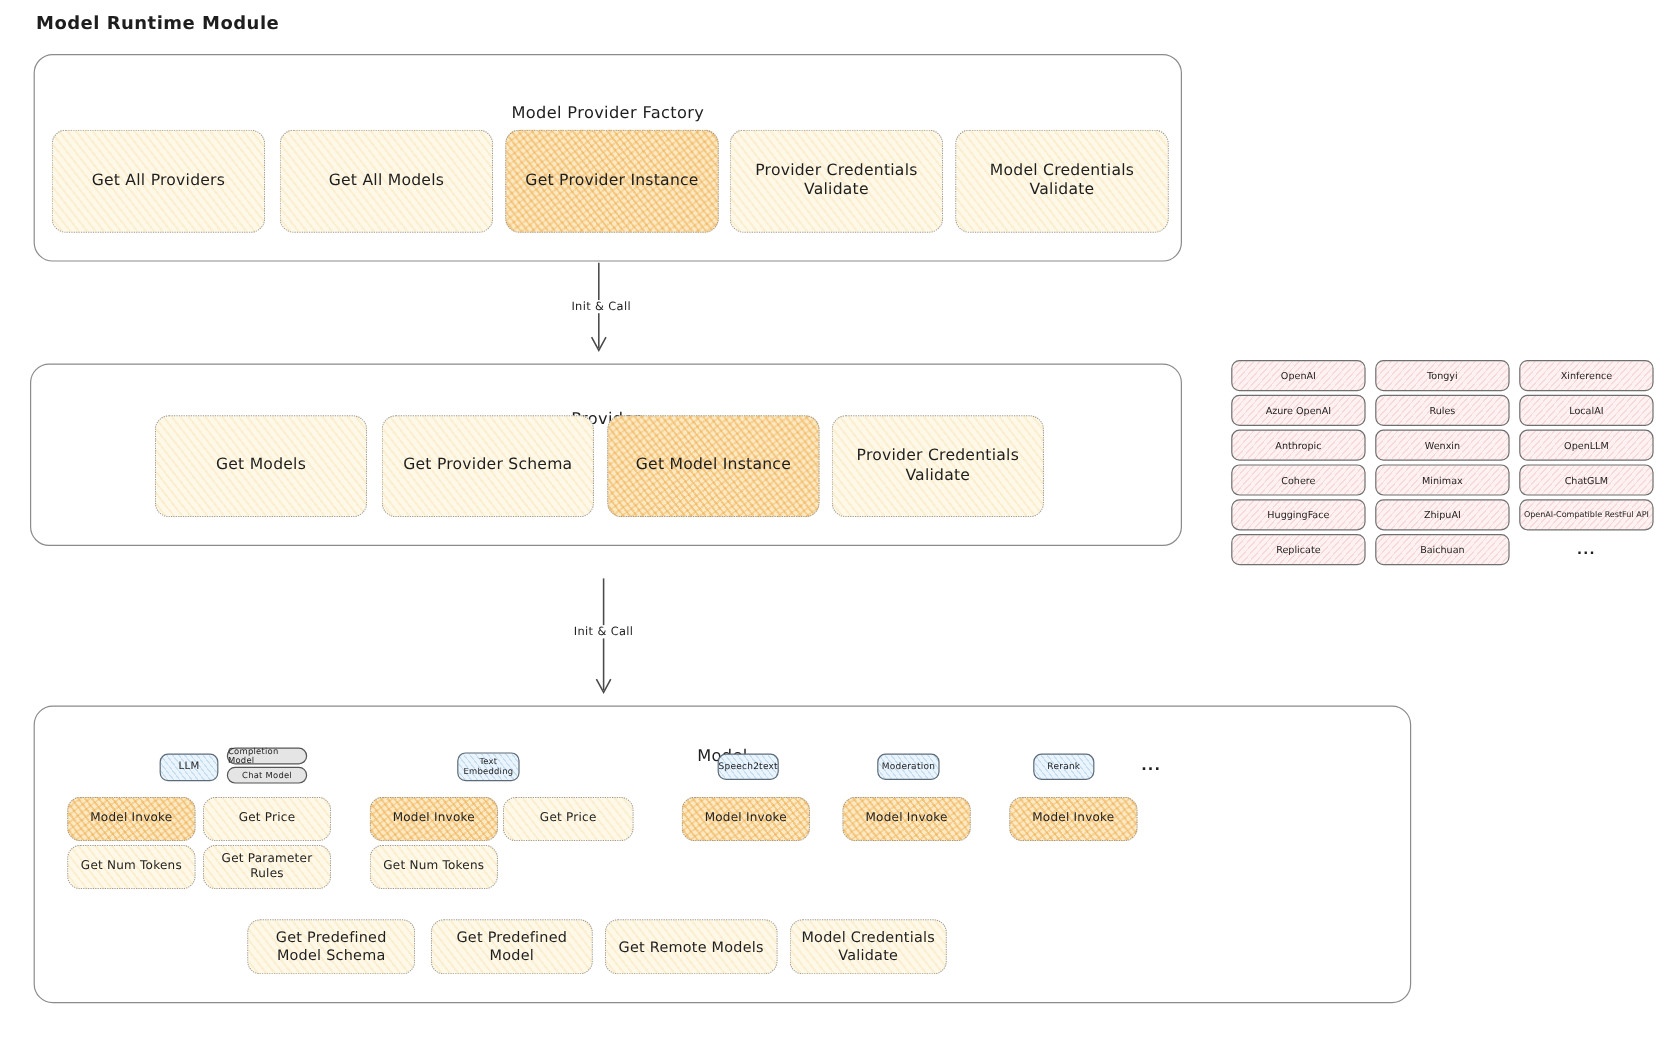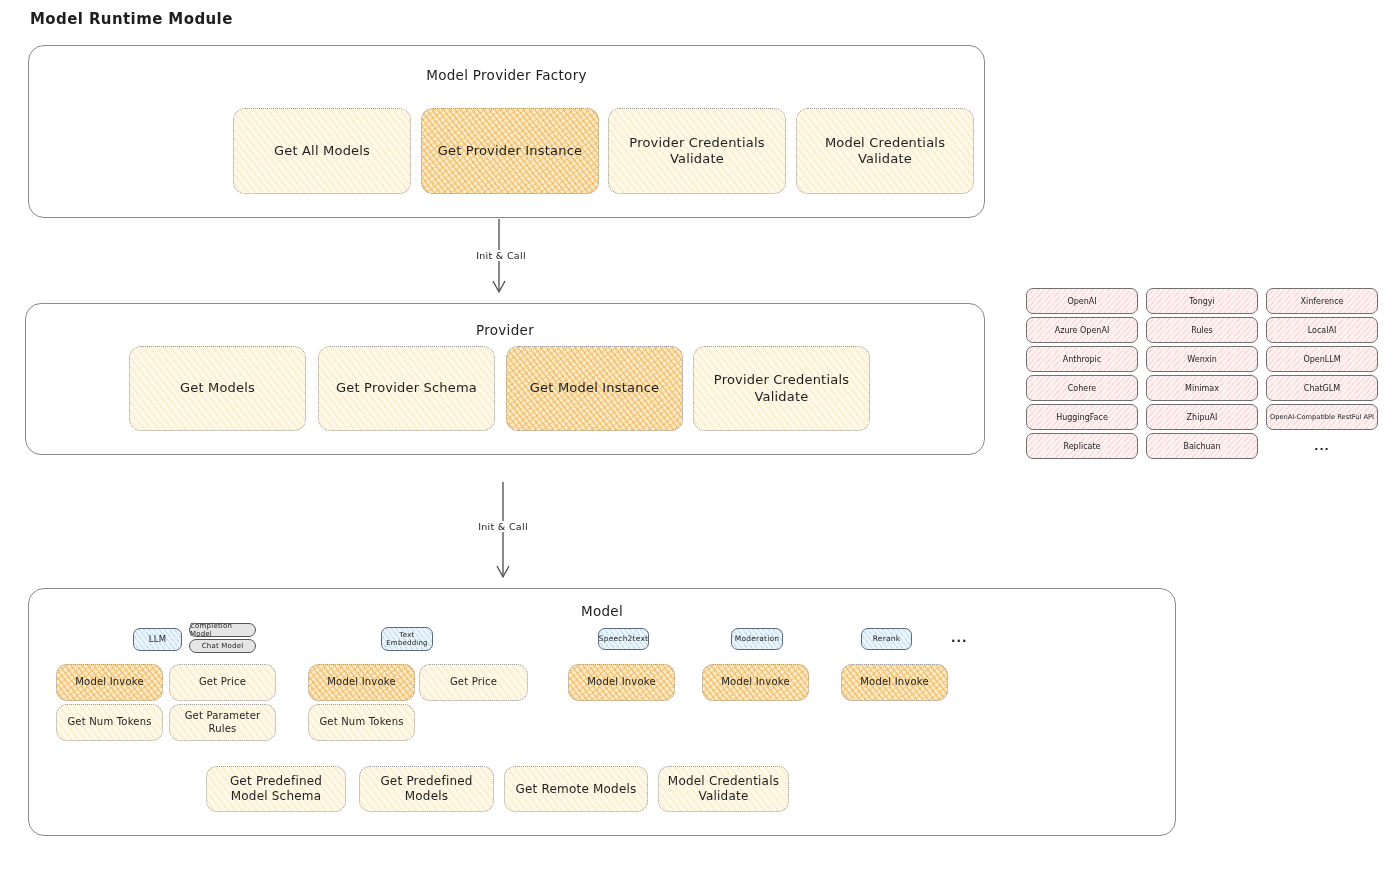--- a/index.html
+++ b/index.html
@@ -16,21 +16,21 @@
   }
   .stack::before, .stack::after {
     content:""; position:absolute; inset:-1.4px;
     border:1.4px solid #9a9a9a; border-radius:16px; background:#fff;
   }
   .stack::before { transform:translate(7px,7px); z-index:-1; }
   .stack::after  { transform:translate(14px,14px); z-index:-2; }
 
   .panel-title {
     position:absolute; left:0; right:0; text-align:center;
-    font-size:13.5px; letter-spacing:.3px; font-weight:500;
+    font-size:13.5px; letter-spacing:.3px; font-weight:500;margin-top:19px;
   }
 
   
   .ybox {
     position:absolute; display:flex; align-items:center; justify-content:center;
     text-align:center; border:1.4px dotted #9b9b9b; border-radius:12px;
     font-size:13px; line-height:1.25; padding:4px 8px; letter-spacing:.2px;
     background:
       repeating-linear-gradient(52deg, rgba(243,199,111,.22) 0 1.5px, transparent 1.5px 5.5px),
       #fdf8e7;
@@ -55,21 +55,21 @@
   }
   .wtab {
     position:absolute; display:flex; align-items:center; justify-content:center;
     border:1px solid #555; border-radius:7px; font-size:7px; background:#e5e5e5;
     letter-spacing:.2px;
   }
   .dots { position:absolute; font-size:12px; font-weight:600; letter-spacing:1px; }
 
   
   .pgrid {
-    position:absolute; left:1026px; top:288px;
+    position:absolute; left:1026px; top:300px;
     display:grid; grid-template-columns:repeat(3,112px);
     grid-auto-rows:26px; column-gap:8px; row-gap:3px;
   }
   .pcell {
     display:flex; align-items:center; justify-content:center;
     border:1px solid #6f6f6f; border-radius:7px; font-size:8px; white-space:nowrap;
     background:
       repeating-linear-gradient(-48deg, rgba(233,148,148,.26) 0 1px, transparent 1px 4px),
       #fdf1f1;
   }
@@ -88,20 +88,21 @@
     position:absolute; left:30px; top:10px; font-size:15px; font-weight:700; letter-spacing:.4px;
   }
 </style>
 </head>
 <body>
 
 <div class="diagram-title">Model Runtime Module</div>
 
 <div class="panel" style="left:28px; top:45px; width:957px; height:173px;">
   <div class="panel-title" style="top:21px;">Model Provider Factory</div>
+  <div class="ybox" style="left:14px;  top:62px; width:178px; height:86px;">Get All Providers</div>
   <div class="ybox" style="left:204px; top:62px; width:178px; height:86px;">Get All Models</div>
   <div class="ybox hl" style="left:392px; top:62px; width:178px; height:86px;">Get Provider Instance</div>
   <div class="ybox" style="left:579px; top:62px; width:178px; height:86px;">Provider Credentials Validate</div>
   <div class="ybox" style="left:767px; top:62px; width:178px; height:86px;">Model Credentials Validate</div>
 </div>
 
 <svg class="arrow" style="left:491px; top:219px;" width="16" height="78">
   <line x1="8" y1="0" x2="8" y2="71"></line>
   <polyline points="2,62 8,73 14,62"></polyline>
 </svg>
@@ -160,16 +161,16 @@
   <div class="ybox sm" style="left:390px; top:75px; width:109px; height:37px;">Get Price</div>
   <div class="ybox sm hl" style="left:539px; top:75px; width:107px; height:37px;">Model Invoke</div>
   <div class="ybox sm hl" style="left:673px; top:75px; width:107px; height:37px;">Model Invoke</div>
   <div class="ybox sm hl" style="left:812px; top:75px; width:107px; height:37px;">Model Invoke</div>
 
   <div class="ybox sm" style="left:27px;  top:115px; width:107px; height:37px;">Get Num Tokens</div>
   <div class="ybox sm" style="left:140px; top:115px; width:107px; height:37px;">Get Parameter Rules</div>
   <div class="ybox sm" style="left:279px; top:115px; width:107px; height:37px;">Get Num Tokens</div>
 
   <div class="ybox xs" style="left:177px; top:177px; width:140px; height:46px;">Get Predefined Model Schema</div>
-  <div class="ybox xs" style="left:330px; top:177px; width:135px; height:46px;">Get Predefined Models</div>
+  <div class="ybox xs" style="left:330px; top:177px; width:135px; height:46px;">Get Predefined Model</div>
   <div class="ybox xs" style="left:475px; top:177px; width:144px; height:46px;">Get Remote Models</div>
   <div class="ybox xs" style="left:629px; top:177px; width:131px; height:46px;">Model Credentials Validate</div>
 </div>
 
 </body></html>

